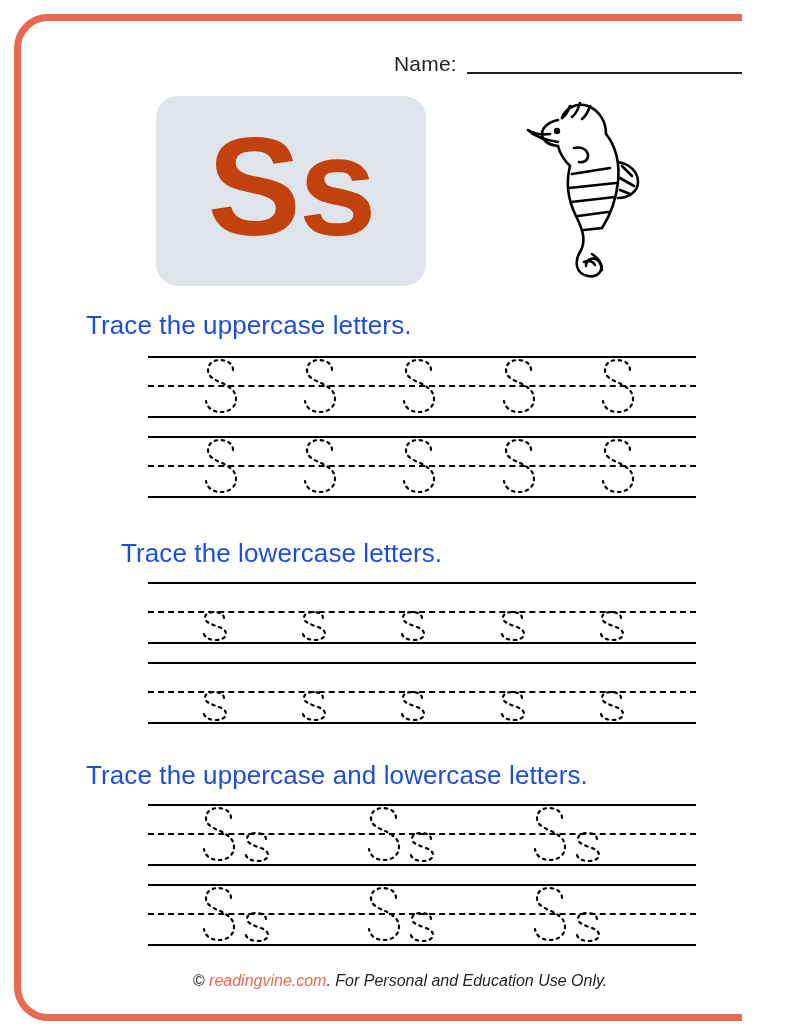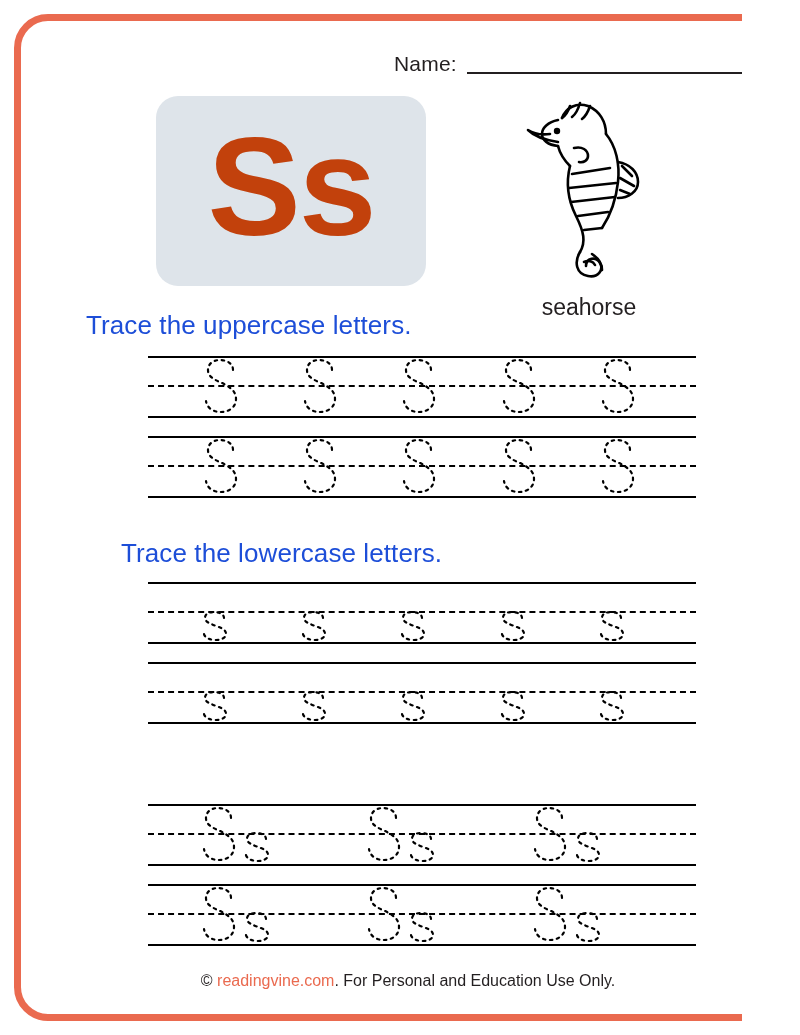--- a/index.html
+++ b/index.html
@@ -151,26 +151,27 @@
   .cell {
     display: flex;
     align-items: flex-end;
     justify-content: flex-start;
   }
   .cell svg { display: block; }
 
   
   .footer {
     position: absolute;
-    left: 8px;
+    left: 0;
     top: 938px;
     width: 712px;
     text-align: center;
     font-size: 16px;
     color: #231f20;
+    font-style: italic;
   }
   .footer .brand { color: #ea6a4f; }
 </style>
 </head>
 <body>
 
 <div class="page">
   <div class="frame"></div>
 
   <div class="inner">
@@ -215,21 +216,20 @@
             <path d="M70 140 L88 138"></path>
 
             <path d="M66 162 C60 172 62 184 74 186 C84 188 90 180 86 173 C82 166 72 168 72 176"></path>
             <path d="M78 164 C84 168 88 174 88 180"></path>
             <path d="M70 172 C74 170 79 171 81 175"></path>
 
             <path d="M60 58 C68 56 74 60 74 66 C74 70 70 73 65 72"></path>
           </g>
         </svg>
       </span>
-      <div class="pic-word">seahorse</div>
     </div>
 
     <div class="sec-title" id="t1">Trace the uppercase letters.</div>
     <div class="ruled" id="g1">
       <div class="rule-set">
         <div class="solid-top"></div>
         <div class="dashed-mid"></div>
         <div class="solid-bottom"></div>
         <div class="glyph-row five">
           <div class="cell">
@@ -354,20 +354,21 @@
           </div>
           <div class="cell">
             <svg width="40" height="32" viewBox="0 0 40 32">
                 <path d="M24 8 C24 4 19 2 14 2 C9 2 5 4 5 8 C5 12 11 14 16 16 C22 18 26 20 26 24 C26 28 21 30 16 30 C10 30 5 28 4 24" fill="none" stroke="#000" stroke-width="2.2" stroke-linecap="round" stroke-dasharray="2.5 4.5"></path>
               </svg>
           </div>
         </div>
       </div>
     </div>
 
+    <div class="sec-title" id="t3">Trace the uppercase and lowercase letters.</div>
     <div class="ruled" id="g3">
       <div class="rule-set">
         <div class="solid-top"></div>
         <div class="dashed-mid"></div>
         <div class="solid-bottom"></div>
         <div class="glyph-row three">
           <div class="cell">
             <svg width="84" height="60" viewBox="0 0 84 60">
               <g fill="none" stroke="#000" stroke-width="2.2" stroke-linecap="round" stroke-dasharray="2.5 4.5">
                 <path d="M31 14 C31 7 24 4 18 4 C11 4 6 8 6 14 C6 21 13 24 20 27 C28 31 34 35 34 43 C34 52 26 56 19 56 C11 56 5 52 4 45"></path>

